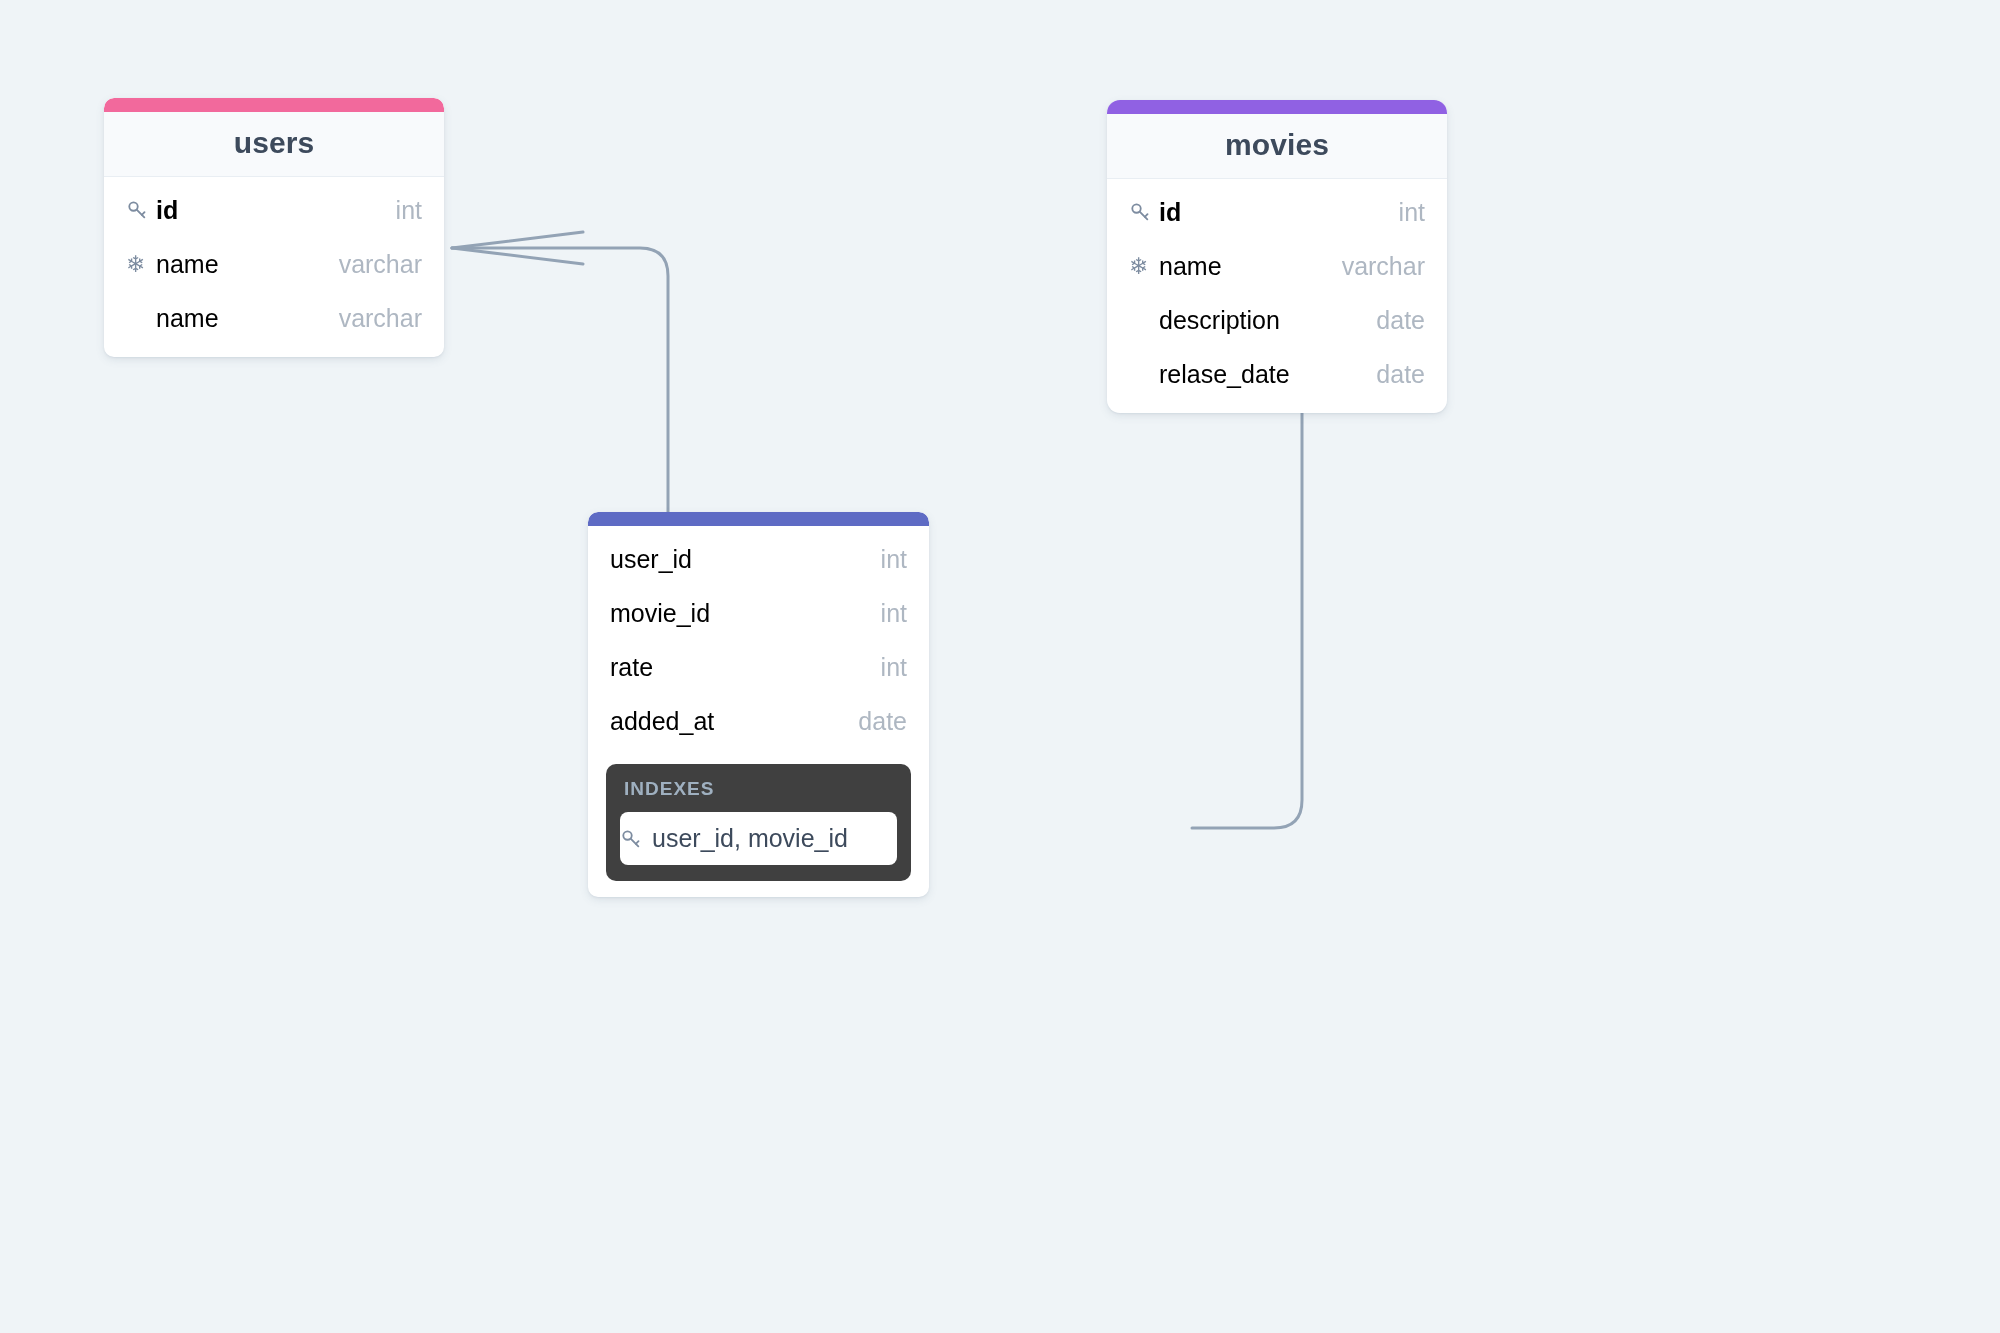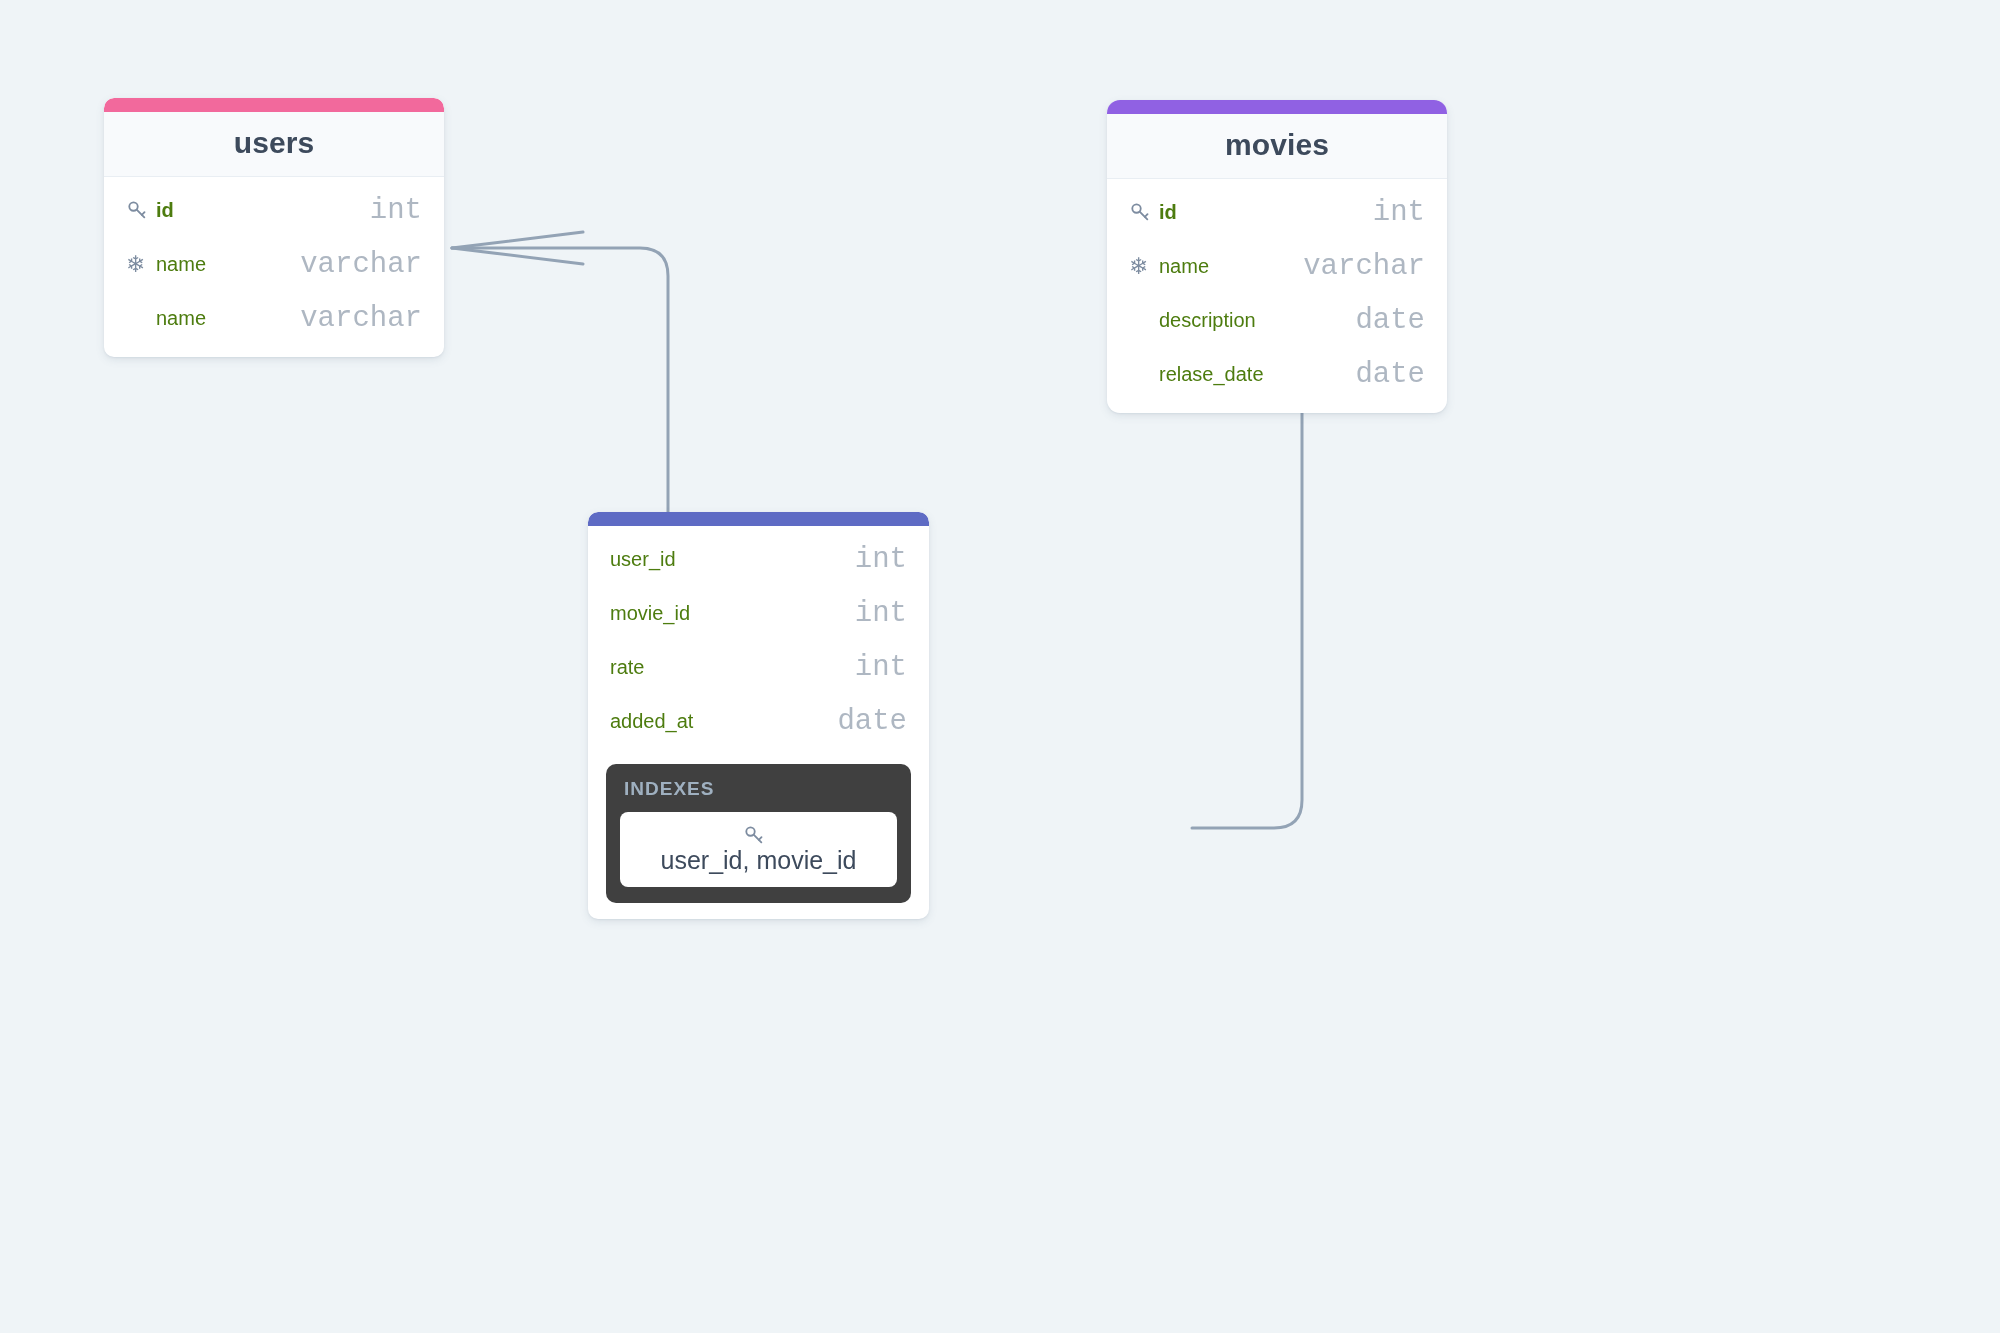--- a/index.html
+++ b/index.html
@@ -72,34 +72,33 @@
     width: 30px;
     min-width: 30px;
     display: flex;
     align-items: center;
     color: #7d8ca0;
   }
   .field-icon.empty {
     
   }
   .field-name {
-    color: #4d7c0f;
-    font-size: 20px;
+    color: #000000;
+    font-size: 25px;
     white-space: nowrap;
   }
   .field-name.pk {
     font-weight: bold;
   }
   .field-type {
     margin-left: auto;
     color: #aeb7c2;
-    font-size: 29px;
+    font-size: 25px;
     white-space: nowrap;
     padding-left: 26px;
-    font-family: Liberation Mono, monospace;
   }
 
   
   .indexes-box {
     margin: 4px 18px 16px 18px;
     background: #404040;
     border-radius: 10px;
     padding: 14px 14px 16px 14px;
   }
   .indexes-label {
@@ -108,21 +107,20 @@
     font-weight: bold;
     letter-spacing: 1.0px;
     padding: 0 4px 12px 4px;
   }
   .index-chip {
     background: #ffffff;
     border-radius: 8px;
     display: flex;
     align-items: center;
     padding: 12px 0;
-    flex-direction: column;
   }
   .index-chip .chip-icon {
     display: flex;
     align-items: center;
     margin-right: 10px;
     color: #7d8ca0;
   }
   .index-chip .chip-text {
     color: #3d4a5c;
     font-size: 25px;

